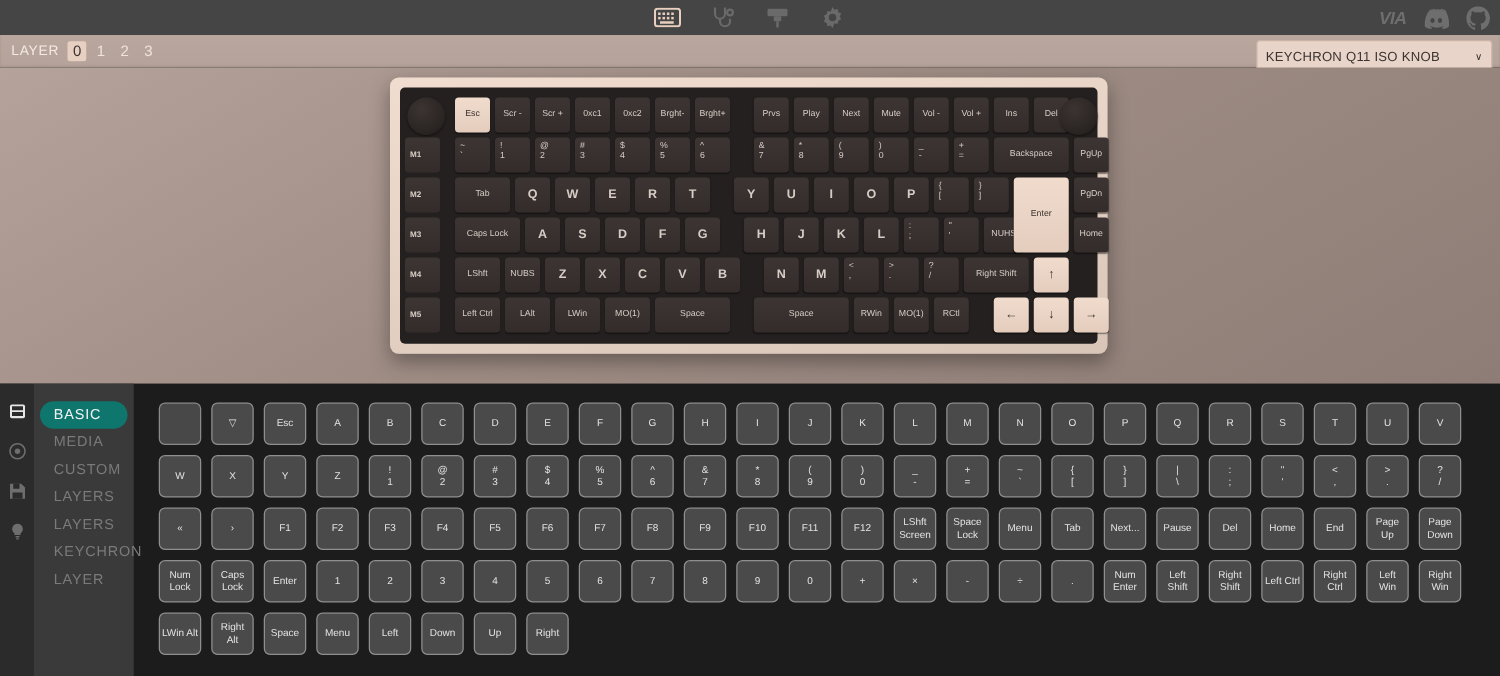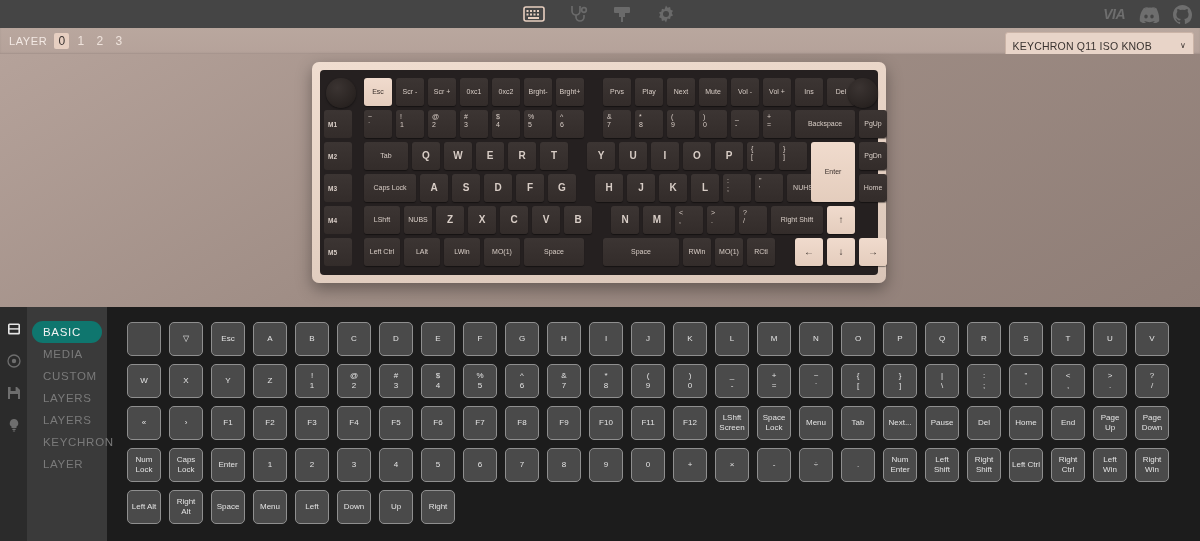--- a/index.html
+++ b/index.html
@@ -688,21 +688,21 @@
 Shift</div>
         <div class="pkey">Left Ctrl</div>
         <div class="pkey">Right
 Ctrl</div>
         <div class="pkey">Left
 Win</div>
         <div class="pkey">Right
 Win</div>
       </div>
       <div class="prow" style="top: 183px;">
-        <div class="pkey">Left Alt</div>
+        <div class="pkey">LWin Alt</div>
         <div class="pkey">Right
 Alt</div>
         <div class="pkey">Space</div>
         <div class="pkey">Menu</div>
         <div class="pkey">Left</div>
         <div class="pkey">Down</div>
         <div class="pkey">Up</div>
         <div class="pkey">Right</div>
       </div>
     </div>

